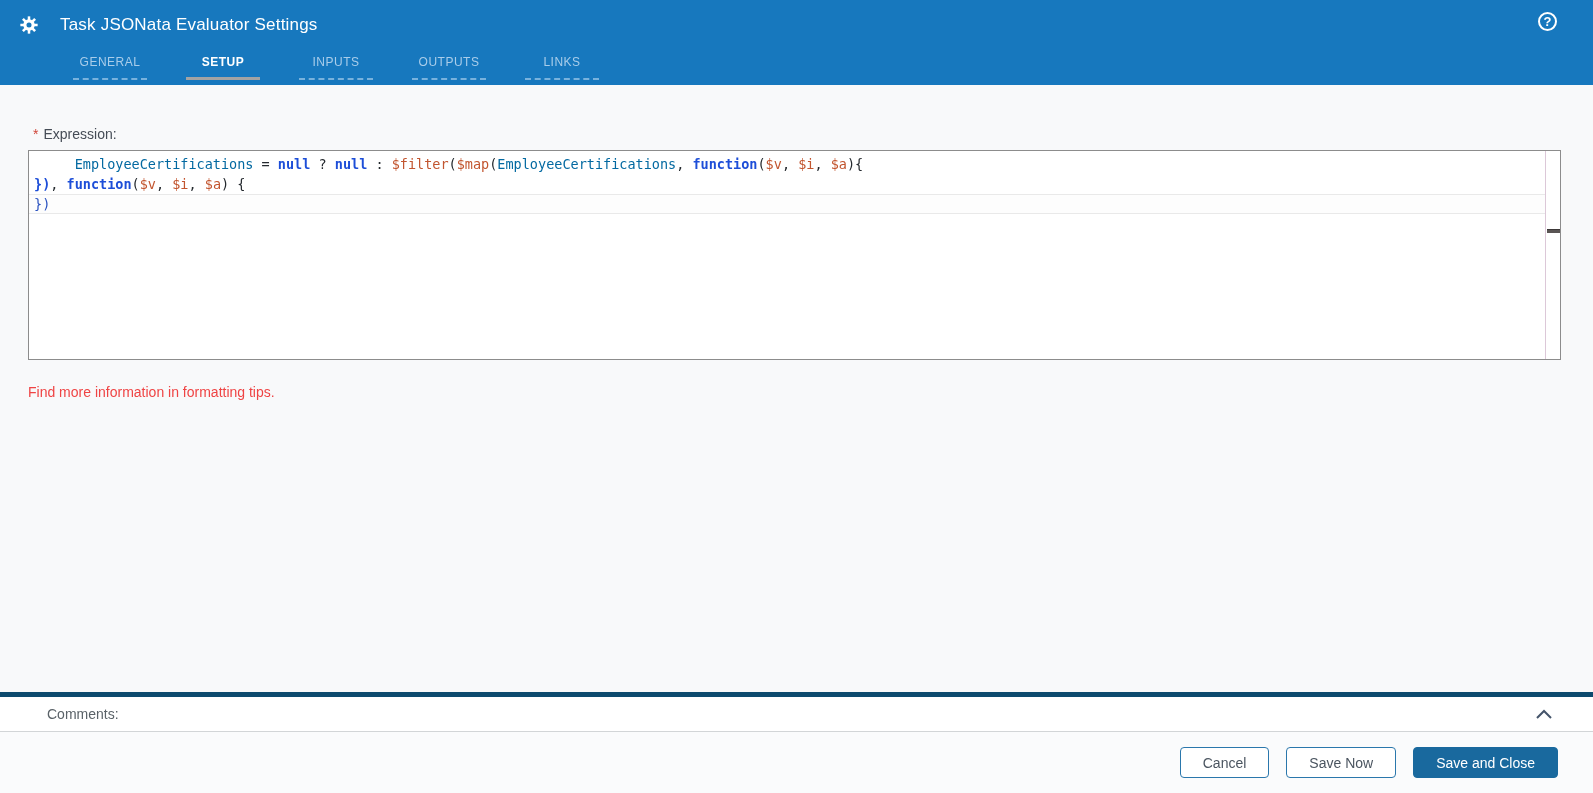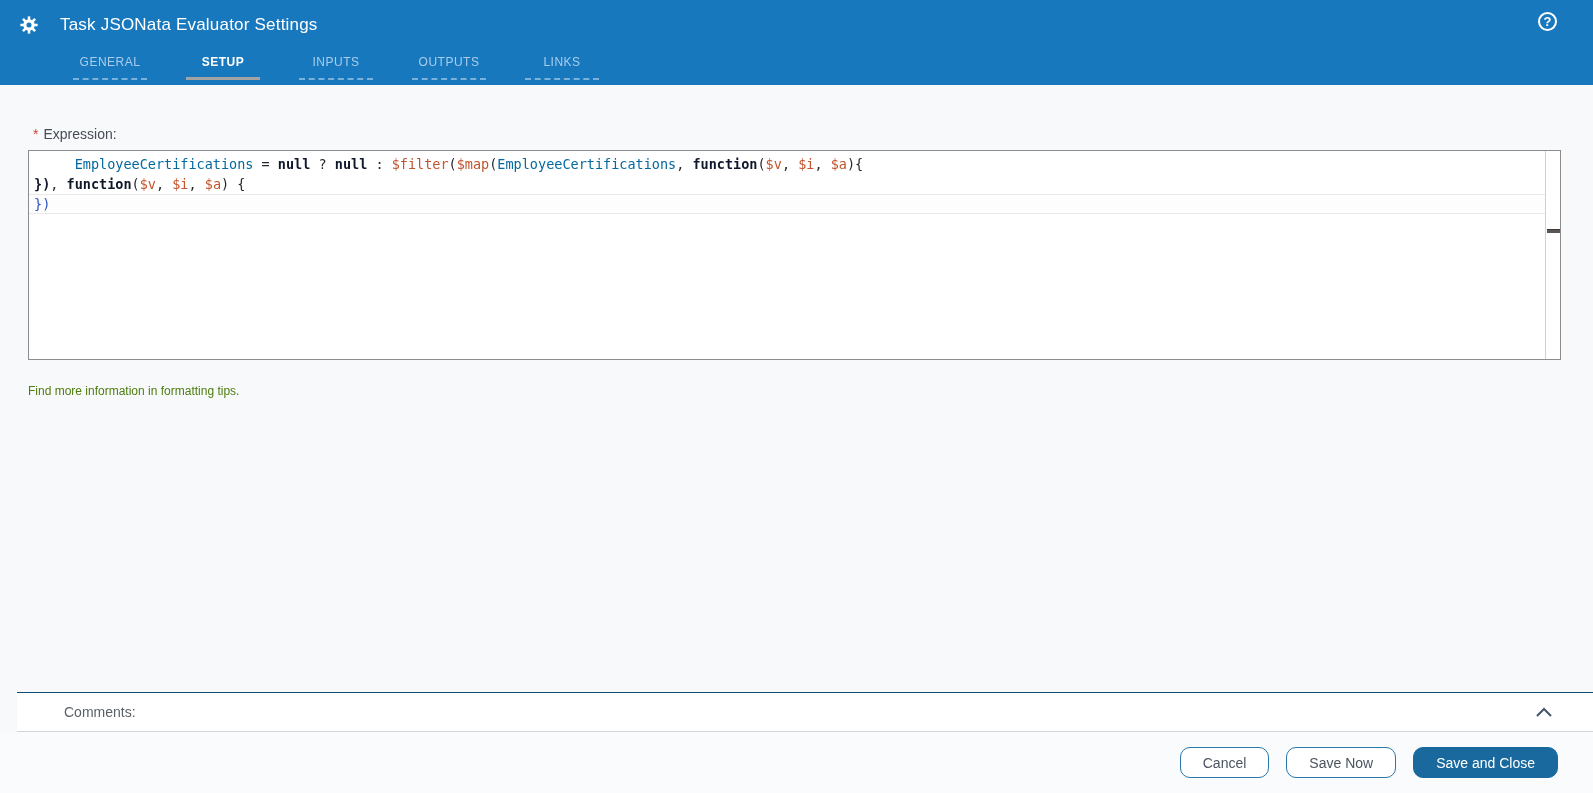--- a/index.html
+++ b/index.html
@@ -66,61 +66,61 @@
     font-size: 13.5px; line-height: 20px;
     overflow: hidden;
   }
   .code-line { position: relative; height: 20px; white-space: pre; padding-left: 5px; }
   .code-line.active {
     box-shadow: inset 0 1px 0 #e9e9e9, inset 0 -1px 0 #e9e9e9;
     background: #fdfdfd;
   }
   .indent-guide { position: absolute; top: 1px; bottom: 1px; width: 1px; background: #b4b4b4; }
   .tk-id  { color: #0369a1; }
-  .tk-kw  { color: #0f172a; font-weight: 700; }
+  .tk-kw  { color: #1d4ed8; font-weight: 700; }
   .tk-var { color: #c2552f; }
   .tk-pn  { color: #24292e; }
   .tk-br2 { color: #2a52c0; }
 
   .editor-scrollbar {
     position: absolute; top: 0; right: 0; bottom: 0; width: 15px;
     border-left: 1px solid #dcc8d8; background: #ffffff; cursor: pointer;
   }
   .scroll-thumb {
     position: absolute; top: 78px; left: 1px; right: 0; height: 4px;
     background: #5a5554; border-top: 1px solid #3c3838;
   }
 
   .tips-link {
     position: absolute; left: 28px; top: 299px;
-    font-size: 12px; color: #4d7c0f; text-decoration: none; cursor: pointer;
+    font-size: 14px; color: #ef4444; text-decoration: none; cursor: pointer;
   }
 
   
   .comments-bar {
     flex: 0 0 auto; height: 40px; background: #ffffff;
-    border-top: 1px solid #0c4a6e; border-bottom: 1px solid #d2d5d7;
-    display: flex; align-items: center; position: relative; margin-left: 17px;
+    border-top: 5px solid #0c4a6e; border-bottom: 1px solid #d2d5d7;
+    display: flex; align-items: center; position: relative;
   }
   .comments-label { margin-left: 47px; font-size: 14px; color: #5a6268; }
   .collapse-btn {
     position: absolute; right: 40px; top: 50%; transform: translateY(-50%);
     width: 18px; height: 18px; display: flex; align-items: center; justify-content: center;
     cursor: pointer;
   }
 
   
   .footer {
     flex: 0 0 61px; background: #fafbfc;
     display: flex; align-items: center; justify-content: flex-end;
     gap: 17px; padding-right: 35px;
   }
   .btn {
     height: 31px; padding: 0 22px; font-size: 14px;
-    border-radius: 10px; cursor: pointer;
+    border-radius: 4px; cursor: pointer;
     font-family: "Liberation Sans", sans-serif;
     text-align: right;
   }
   .btn.secondary { background: #ffffff; border: 1px solid #2a77ac; color: #4b5560; }
   .btn.primary   { background: #19699e; border: 1px solid #19699e; color: #ffffff; font-weight: 400; }
 </style>
 </head>
 <body>
 
 <header class="app-header">

